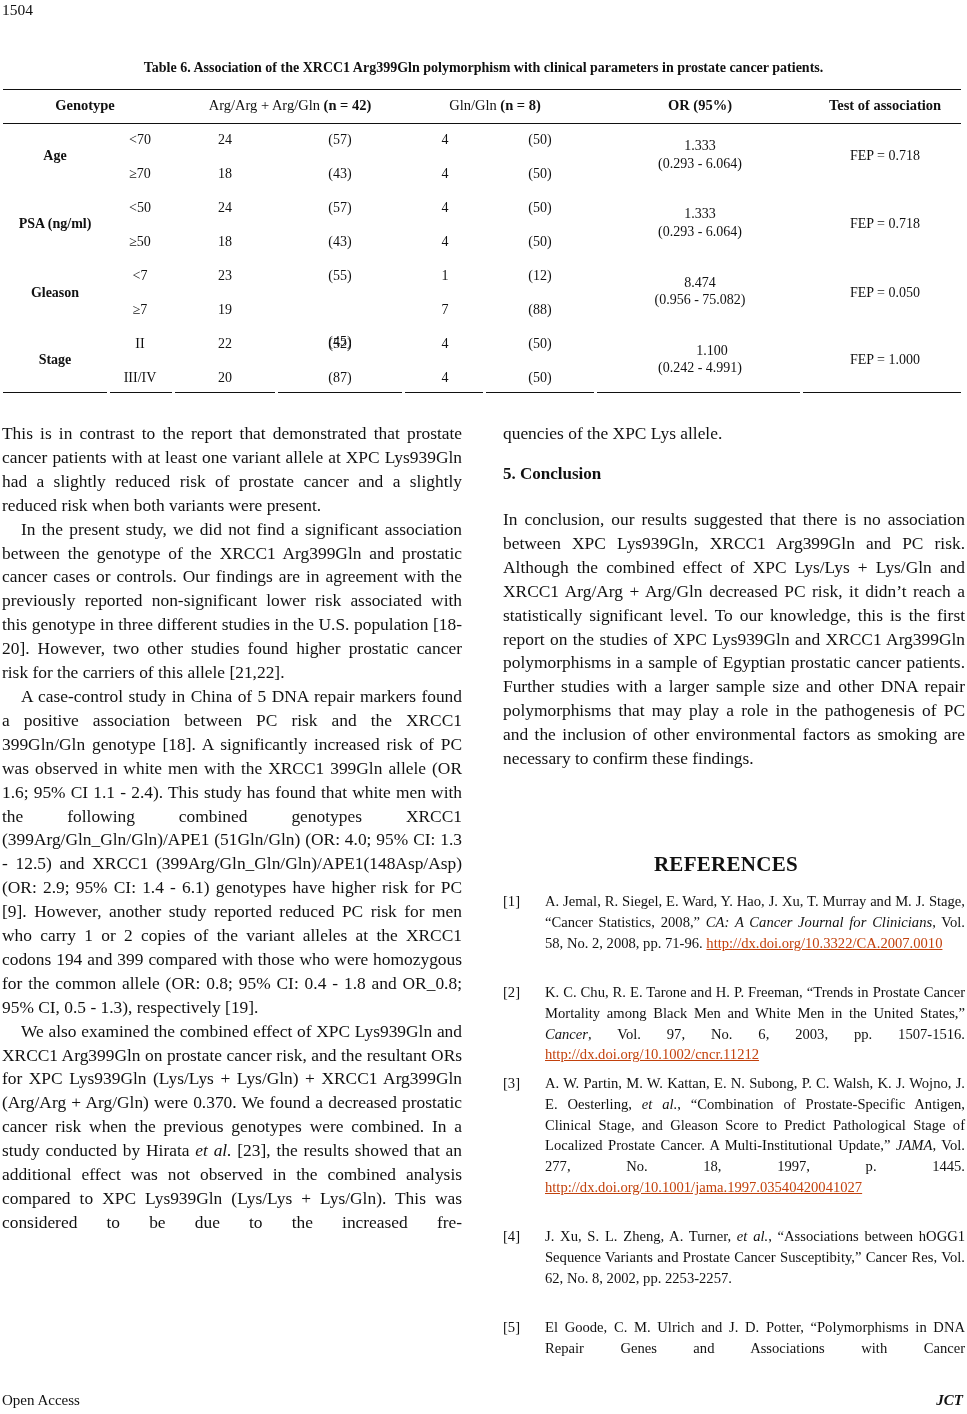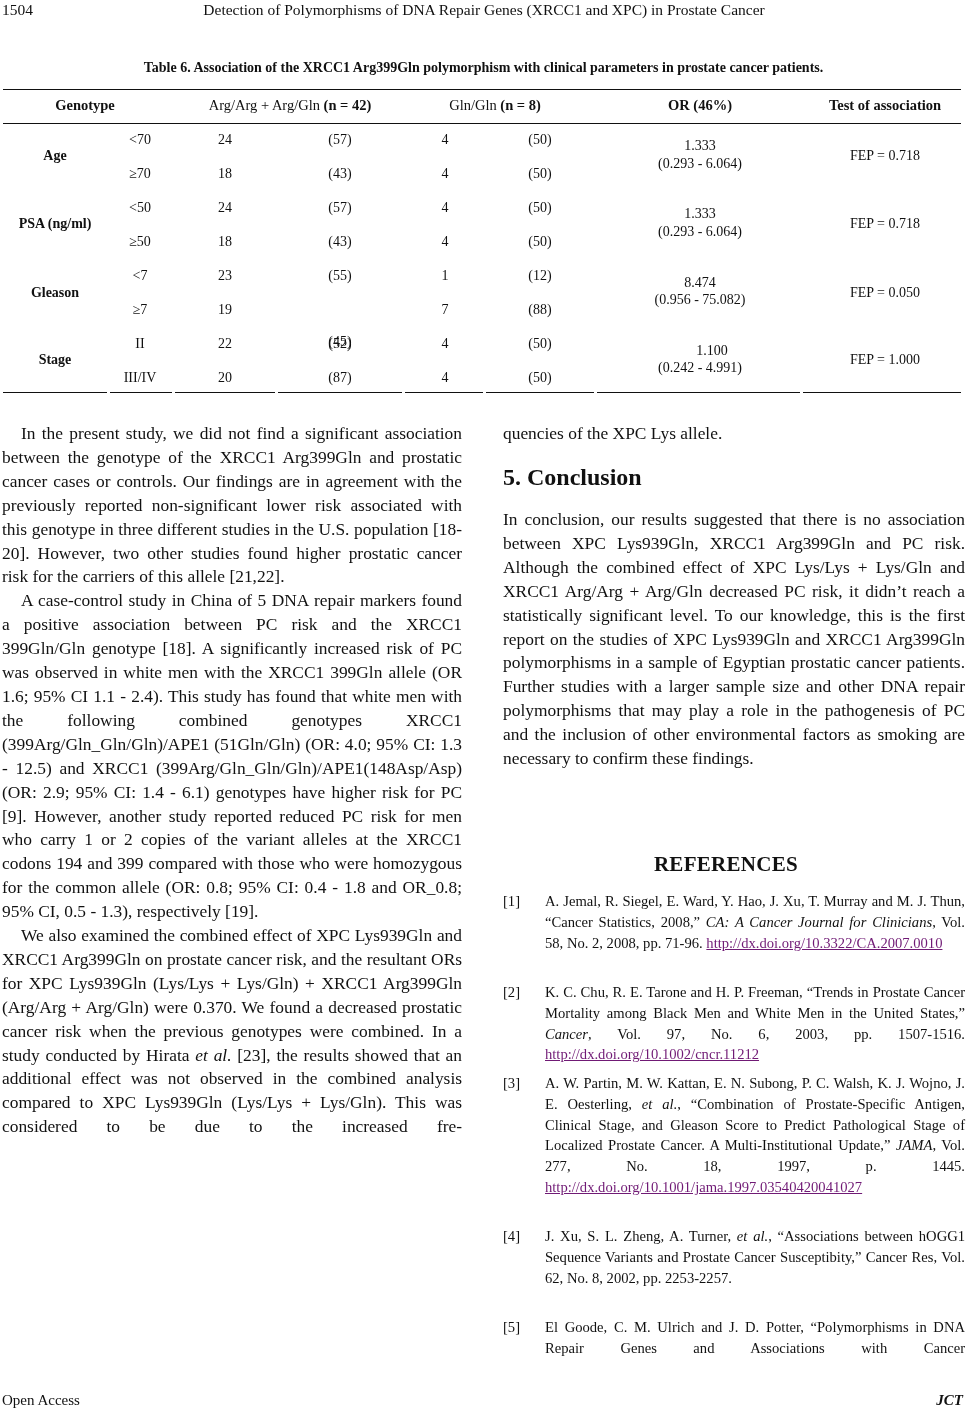--- a/index.html
+++ b/index.html
@@ -22,44 +22,43 @@
   .hdr { top: 97px; font-size: 14.5px; }
   .bold { font-weight: bold; font-family: Liberation Serif, serif; }
 
   .col-text {
     position: absolute; font-size: 17.4px; line-height: 23.9px; text-align: justify;
   }
   .col-text p { margin: 0; }
   .col-text p.ind { text-indent: 19px; }
   .col-text p.just-last { text-align-last: justify; }
   .section-heading {
-    position: absolute; left: 503px; top: 464px; font-size: 24px; font-weight: bold;
+    position: absolute; left: 503px; top: 464px; font-size: 17px; font-weight: bold;
     font-family: "Liberation Serif", serif;
   }
   .refs-heading {
     position: absolute; left: 485px; top: 852px; width: 482px; text-align: center;
     font-size: 21px; font-weight: bold; letter-spacing: 0.3px;
   }
   .ref {
     position: absolute; left: 503px; width: 462px; font-size: 14.6px; line-height: 20.8px;
   }
   .ref .num { position: absolute; left: 0; top: 0; }
   .ref .body { margin-left: 42px; text-align: justify; }
-  .ref a { color: #701a75; text-decoration: underline; }
+  .ref a { color: #c2410c; text-decoration: underline; }
   .ref i { font-style: italic; }
 
   .footer-left { position: absolute; left: 2px; top: 1392px; font-size: 15px; }
   .footer-right { position: absolute; right: 4px; top: 1392px; font-size: 15px; font-weight: bold; font-style: italic; }
 </style>
 </head>
 <body>
 
 <div class="running-head">
   <span class="page-number">1504</span>
-  <span class="running-title">Detection of Polymorphisms of DNA Repair Genes (XRCC1 and XPC) in Prostate Cancer</span>
 </div>
 
 <div class="table-caption">Table 6. Association of the XRCC1 Arg399Gln polymorphism with clinical parameters in prostate cancer patients.</div>
 
 <div class="rule" style="left:3px; top:89px; width:958px;"></div>
 <div class="rule" style="left:3px; top:123px; width:958px;"></div>
 <div class="seg-rule" style="left:3px; width:104px;"></div>
 <div class="seg-rule" style="left:110px; width:62px;"></div>
 <div class="seg-rule" style="left:175px; width:100px;"></div>
 <div class="seg-rule" style="left:278px; width:124px;"></div>
@@ -68,21 +67,21 @@
 <div class="seg-rule" style="left:597px; width:203px;"></div>
 <div class="seg-rule" style="left:803px; width:158px;"></div>
 
 <div class="cell hdr bold" style="left:30px; width:110px;">Genotype</div>
 <div class="cell hdr" style="left:170px; width:240px;">
   <span>Arg/Arg + Arg/Gln </span><span class="bold">(n = 42)</span>
 </div>
 <div class="cell hdr" style="left:420px; width:150px;">
   <span>Gln/Gln </span><span class="bold">(n = 8)</span>
 </div>
-<div class="cell hdr bold" style="left:630px; width:140px;">OR (46%)</div>
+<div class="cell hdr bold" style="left:630px; width:140px;">OR (95%)</div>
 <div class="cell hdr bold" style="left:810px; width:150px;">Test of association</div>
 
 <div class="cell bold" style="left:5px; width:100px; top:148px;">Age</div>
 <div class="cell" style="left:110px; width:60px; top:132px;">&lt;70</div>
 <div class="cell" style="left:200px; width:50px; top:132px;">24</div>
 <div class="cell" style="left:310px; width:60px; top:132px;">(57)</div>
 <div class="cell" style="left:420px; width:50px; top:132px;">4</div>
 <div class="cell" style="left:510px; width:60px; top:132px;">(50)</div>
 <div class="cell" style="left:110px; width:60px; top:166px;">≥70</div>
 <div class="cell" style="left:200px; width:50px; top:166px;">18</div>
@@ -132,38 +131,39 @@
 <div class="cell" style="left:110px; width:60px; top:370px;">III/IV</div>
 <div class="cell" style="left:200px; width:50px; top:370px;">20</div>
 <div class="cell" style="left:310px; width:60px; top:370px;">(87)</div>
 <div class="cell" style="left:420px; width:50px; top:370px;">4</div>
 <div class="cell" style="left:510px; width:60px; top:370px;">(50)</div>
 <div class="cell" style="left:632px; width:160px; top:343px;">1.100</div>
 <div class="cell" style="left:620px; width:160px; top:360px;">(0.242 - 4.991)</div>
 <div class="cell" style="left:810px; width:150px; top:352px;">FEP = 1.000</div>
 
 <div class="col-text" style="left:2px; top:422px; width:460px;">
+  <p>This is in contrast to the report that demonstrated that prostate cancer patients with at least one variant allele at XPC Lys939Gln had a slightly reduced risk of prostate cancer and a slightly reduced risk when both variants were present.</p>
   <p class="ind">In the present study, we did not find a significant association between the genotype of the XRCC1 Arg399Gln and prostatic cancer cases or controls. Our findings are in agreement with the previously reported non-significant lower risk associated with this genotype in three different studies in the U.S. population [18-20]. However, two other studies found higher prostatic cancer risk for the carriers of this allele [21,22].</p>
   <p class="ind">A case-control study in China of 5 DNA repair markers found a positive association between PC risk and the XRCC1 399Gln/Gln genotype [18]. A significantly increased risk of PC was observed in white men with the XRCC1 399Gln allele (OR 1.6; 95% CI 1.1 - 2.4). This study has found that white men with the following combined genotypes XRCC1 (399Arg/Gln_Gln/Gln)/APE1 (51Gln/Gln) (OR: 4.0; 95% CI: 1.3 - 12.5) and XRCC1 (399Arg/Gln_Gln/Gln)/APE1(148Asp/Asp) (OR: 2.9; 95% CI: 1.4 - 6.1) genotypes have higher risk for PC [9]. However, another study reported reduced PC risk for men who carry 1 or 2 copies of the variant alleles at the XRCC1 codons 194 and 399 compared with those who were homozygous for the common allele (OR: 0.8; 95% CI: 0.4 - 1.8 and OR_0.8; 95% CI, 0.5 - 1.3), respectively [19].</p>
   <p class="ind just-last"><span>We also examined the combined effect of XPC Lys939Gln and XRCC1 Arg399Gln on prostate cancer risk, and the resultant ORs for XPC Lys939Gln (Lys/Lys + Lys/Gln) + XRCC1 Arg399Gln (Arg/Arg + Arg/Gln) were 0.370. We found a decreased prostatic cancer risk when the previous genotypes were combined. In a study conducted by Hirata </span><i>et al.</i><span> [23], the results showed that an additional effect was not observed in the combined analysis compared to XPC Lys939Gln (Lys/Lys + Lys/Gln). This was considered to be due to the increased fre-</span></p>
 </div>
 
 <div class="col-text" style="left:503px; top:422px; width:462px;">
   <p>quencies of the XPC Lys allele.</p>
 </div>
 <div class="section-heading">5. Conclusion</div>
 <div class="col-text" style="left:503px; top:508px; width:462px;">
   <p>In conclusion, our results suggested that there is no association between XPC Lys939Gln, XRCC1 Arg399Gln and PC risk. Although the combined effect of XPC Lys/Lys + Lys/Gln and XRCC1 Arg/Arg + Arg/Gln decreased PC risk, it didn’t reach a statistically significant level. To our knowledge, this is the first report on the studies of XPC Lys939Gln and XRCC1 Arg399Gln polymorphisms in a sample of Egyptian prostatic cancer patients. Further studies with a larger sample size and other DNA repair polymorphisms that may play a role in the pathogenesis of PC and the inclusion of other environmental factors as smoking are necessary to confirm these findings.</p>
 </div>
 
 <div class="refs-heading">REFERENCES</div>
 
 <div class="ref" style="top:891px;">
   <span class="num">[1]</span>
-  <div class="body"><span>A. Jemal, R. Siegel, E. Ward, Y. Hao, J. Xu, T. Murray and M. J. Thun, “Cancer Statistics, 2008,” </span><i>CA: A Cancer Journal for Clinicians</i><span>, Vol. 58, No. 2, 2008, pp. 71-96. </span><a>http://dx.doi.org/10.3322/CA.2007.0010</a></div>
+  <div class="body"><span>A. Jemal, R. Siegel, E. Ward, Y. Hao, J. Xu, T. Murray and M. J. Stage, “Cancer Statistics, 2008,” </span><i>CA: A Cancer Journal for Clinicians</i><span>, Vol. 58, No. 2, 2008, pp. 71-96. </span><a>http://dx.doi.org/10.3322/CA.2007.0010</a></div>
 </div>
 
 <div class="ref" style="top:982px;">
   <span class="num">[2]</span>
   <div class="body"><span>K. C. Chu, R. E. Tarone and H. P. Freeman, “Trends in Prostate Cancer Mortality among Black Men and White Men in the United States,” </span><i>Cancer</i><span>, Vol. 97, No. 6, 2003, pp. 1507-1516. </span><a>http://dx.doi.org/10.1002/cncr.11212</a></div>
 </div>
 
 <div class="ref" style="top:1073px;">
   <span class="num">[3]</span>
   <div class="body"><span>A. W. Partin, M. W. Kattan, E. N. Subong, P. C. Walsh, K. J. Wojno, J. E. Oesterling, </span><i>et al.</i><span>, “Combination of Prostate-Specific Antigen, Clinical Stage, and Gleason Score to Predict Pathological Stage of Localized Prostate Cancer. A Multi-Institutional Update,” </span><i>JAMA</i><span>, Vol. 277, No. 18, 1997, p. 1445. </span><a>http://dx.doi.org/10.1001/jama.1997.03540420041027</a></div>

